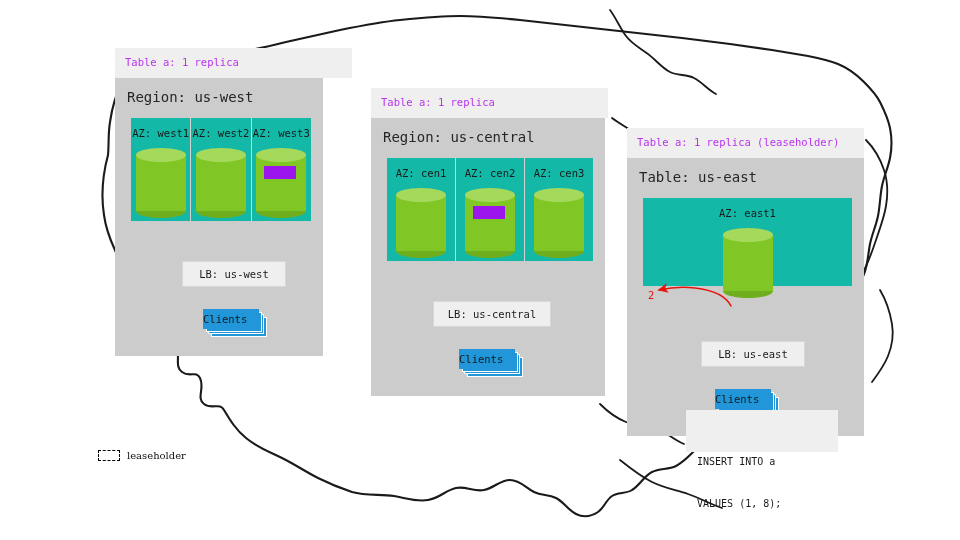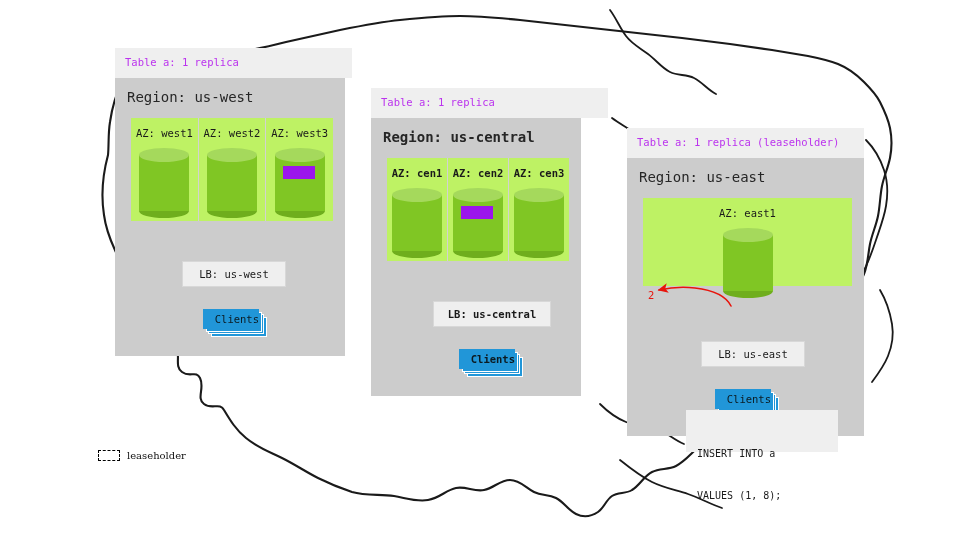--- a/index.html
+++ b/index.html
@@ -31,21 +31,21 @@
     box-sizing:border-box;
     position:relative;
   }
   .region-title{
     color:#262626;
     font-size:14px;
     padding:11px 0 0 12px;
     white-space:nowrap;
   }
   .az-row{
-    background:#bef264;
+    background:#14b8a6;
     margin:13px 12px 0 16px;
     display:flex;
     box-sizing:border-box;
     position:relative;
     text-align:right;
   }
   .az-cell{
     flex:1 1 0;
     box-sizing:border-box;
     position:relative;
@@ -82,28 +82,28 @@
     font-size:10.5px;color:#1a1a1a;
     display:flex;align-items:center;justify-content:center;
     white-space:nowrap;
   }
 
   
   .clients{position:absolute;}
   .clients .sheet{position:absolute;background:#2196d8;border:1px solid #ffffff;box-sizing:border-box;}
   .clients .front{
     position:absolute;left:0;top:0;background:#2196d8;
-    display:flex;align-items:center;justify-content:flex-end;
+    display:flex;align-items:center;justify-content:flex-start;
     font-size:10.5px;color:#0c1b22;white-space:nowrap;
   }
 
   
   .sql-note{
     position:absolute;background:#efefef;
-    box-sizing:border-box;padding:9px 11px;
+    box-sizing:border-box;padding:17px 11px;
     font-size:10px;color:#1a1a1a;line-height:14px;white-space:pre;
   }
 
   
   .legend{position:absolute;display:flex;align-items:flex-end;}
   .legend-swatch{
     width:22px;height:11px;border:1px dashed #000000;box-sizing:border-box;background:transparent;
   }
   .legend-text{
     margin-left:7px;font-family:"DejaVu Serif","Liberation Serif",serif;
@@ -176,21 +176,21 @@
     <div class="legend-swatch"></div>
     <div class="legend-text">leaseholder</div>
   </div>
 
   <div class="region-panel" style="left:97px;top:48px;width:237px;">
 
     <div class="table-band" style="width:237px;height:30px;">
       <div class="table-band-text">Table a: 1 replica</div>
     </div>
 
-    <div class="region-body" style="width:230px;height:278px;">
+    <div class="region-body" style="width:208px;height:278px;">
       <div class="region-title">Region: us-west</div>
 
       <div class="az-row" style="height:103px;">
         <div class="az-cell">
           <div class="az-label">AZ: west1</div>
           <div class="cyl" style="width:50px;height:70px;">
             <div class="cyl-bottom" style="width:50px;height:14px;top:56px;"></div>
             <div class="cyl-body" style="width:50px;height:56px;top:7px;"></div>
             <div class="cyl-top" style="width:50px;height:14px;"></div>
           </div>
@@ -228,21 +228,21 @@
       </div>
     </div>
   </div>
 
   <div class="region-panel" style="left:353px;top:88px;width:237px;">
 
     <div class="table-band" style="width:237px;height:30px;">
       <div class="table-band-text">Table a: 1 replica</div>
     </div>
 
-    <div class="region-body" style="width:210px;height:278px;font-weight:bold;">
+    <div class="region-body" style="width:234px;height:278px;">
       <div class="region-title">Region: us-central</div>
 
       <div class="az-row" style="height:103px;">
         <div class="az-cell">
           <div class="az-label">AZ: cen1</div>
           <div class="cyl" style="width:50px;height:70px;">
             <div class="cyl-bottom" style="width:50px;height:14px;top:56px;"></div>
             <div class="cyl-body" style="width:50px;height:56px;top:7px;"></div>
             <div class="cyl-top" style="width:50px;height:14px;"></div>
           </div>
@@ -281,21 +281,21 @@
     </div>
   </div>
 
   <div class="region-panel" style="left:609px;top:128px;width:237px;">
 
     <div class="table-band" style="width:237px;height:30px;">
       <div class="table-band-text">Table a: 1 replica (leaseholder)</div>
     </div>
 
     <div class="region-body" style="width:237px;height:278px;">
-      <div class="region-title">Region: us-east</div>
+      <div class="region-title">Table: us-east</div>
 
       <div class="az-row" style="height:88px;">
         <div class="az-cell">
           <div class="az-label">AZ: east1</div>
           <div class="cyl" style="width:50px;height:70px;">
             <div class="cyl-bottom" style="width:50px;height:14px;top:56px;"></div>
             <div class="cyl-body" style="width:50px;height:56px;top:7px;"></div>
             <div class="cyl-top" style="width:50px;height:14px;"></div>
           </div>
         </div>

